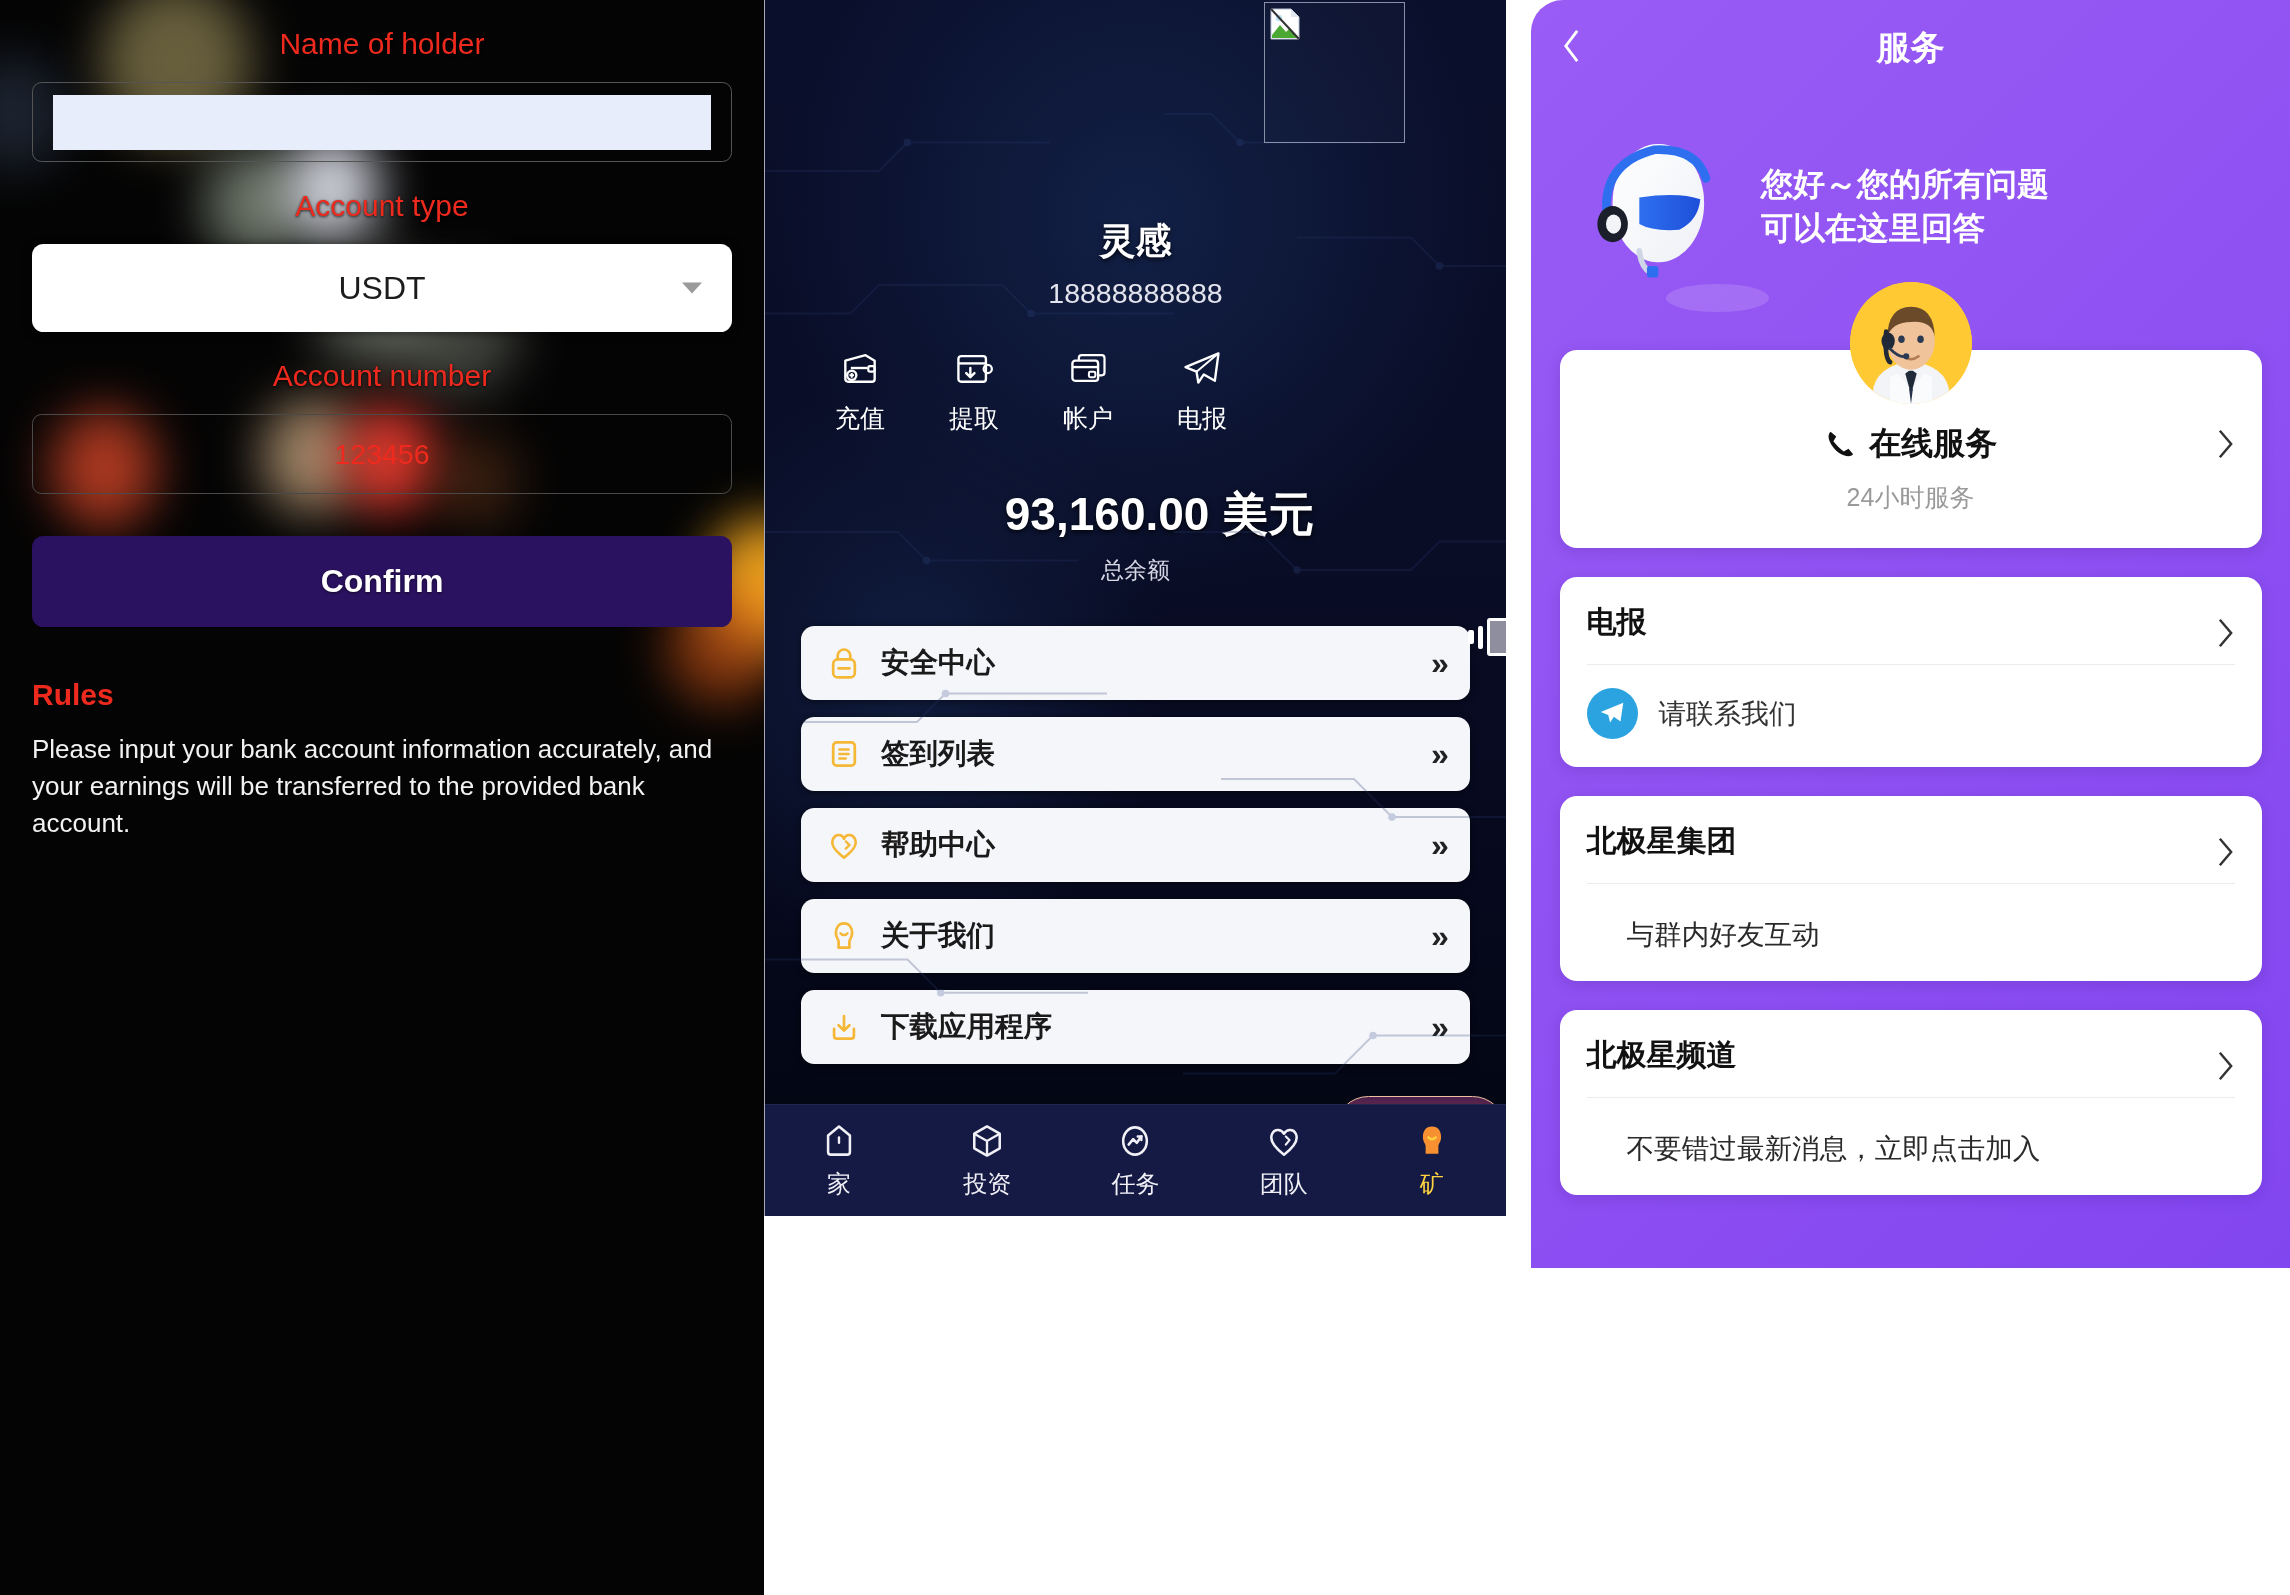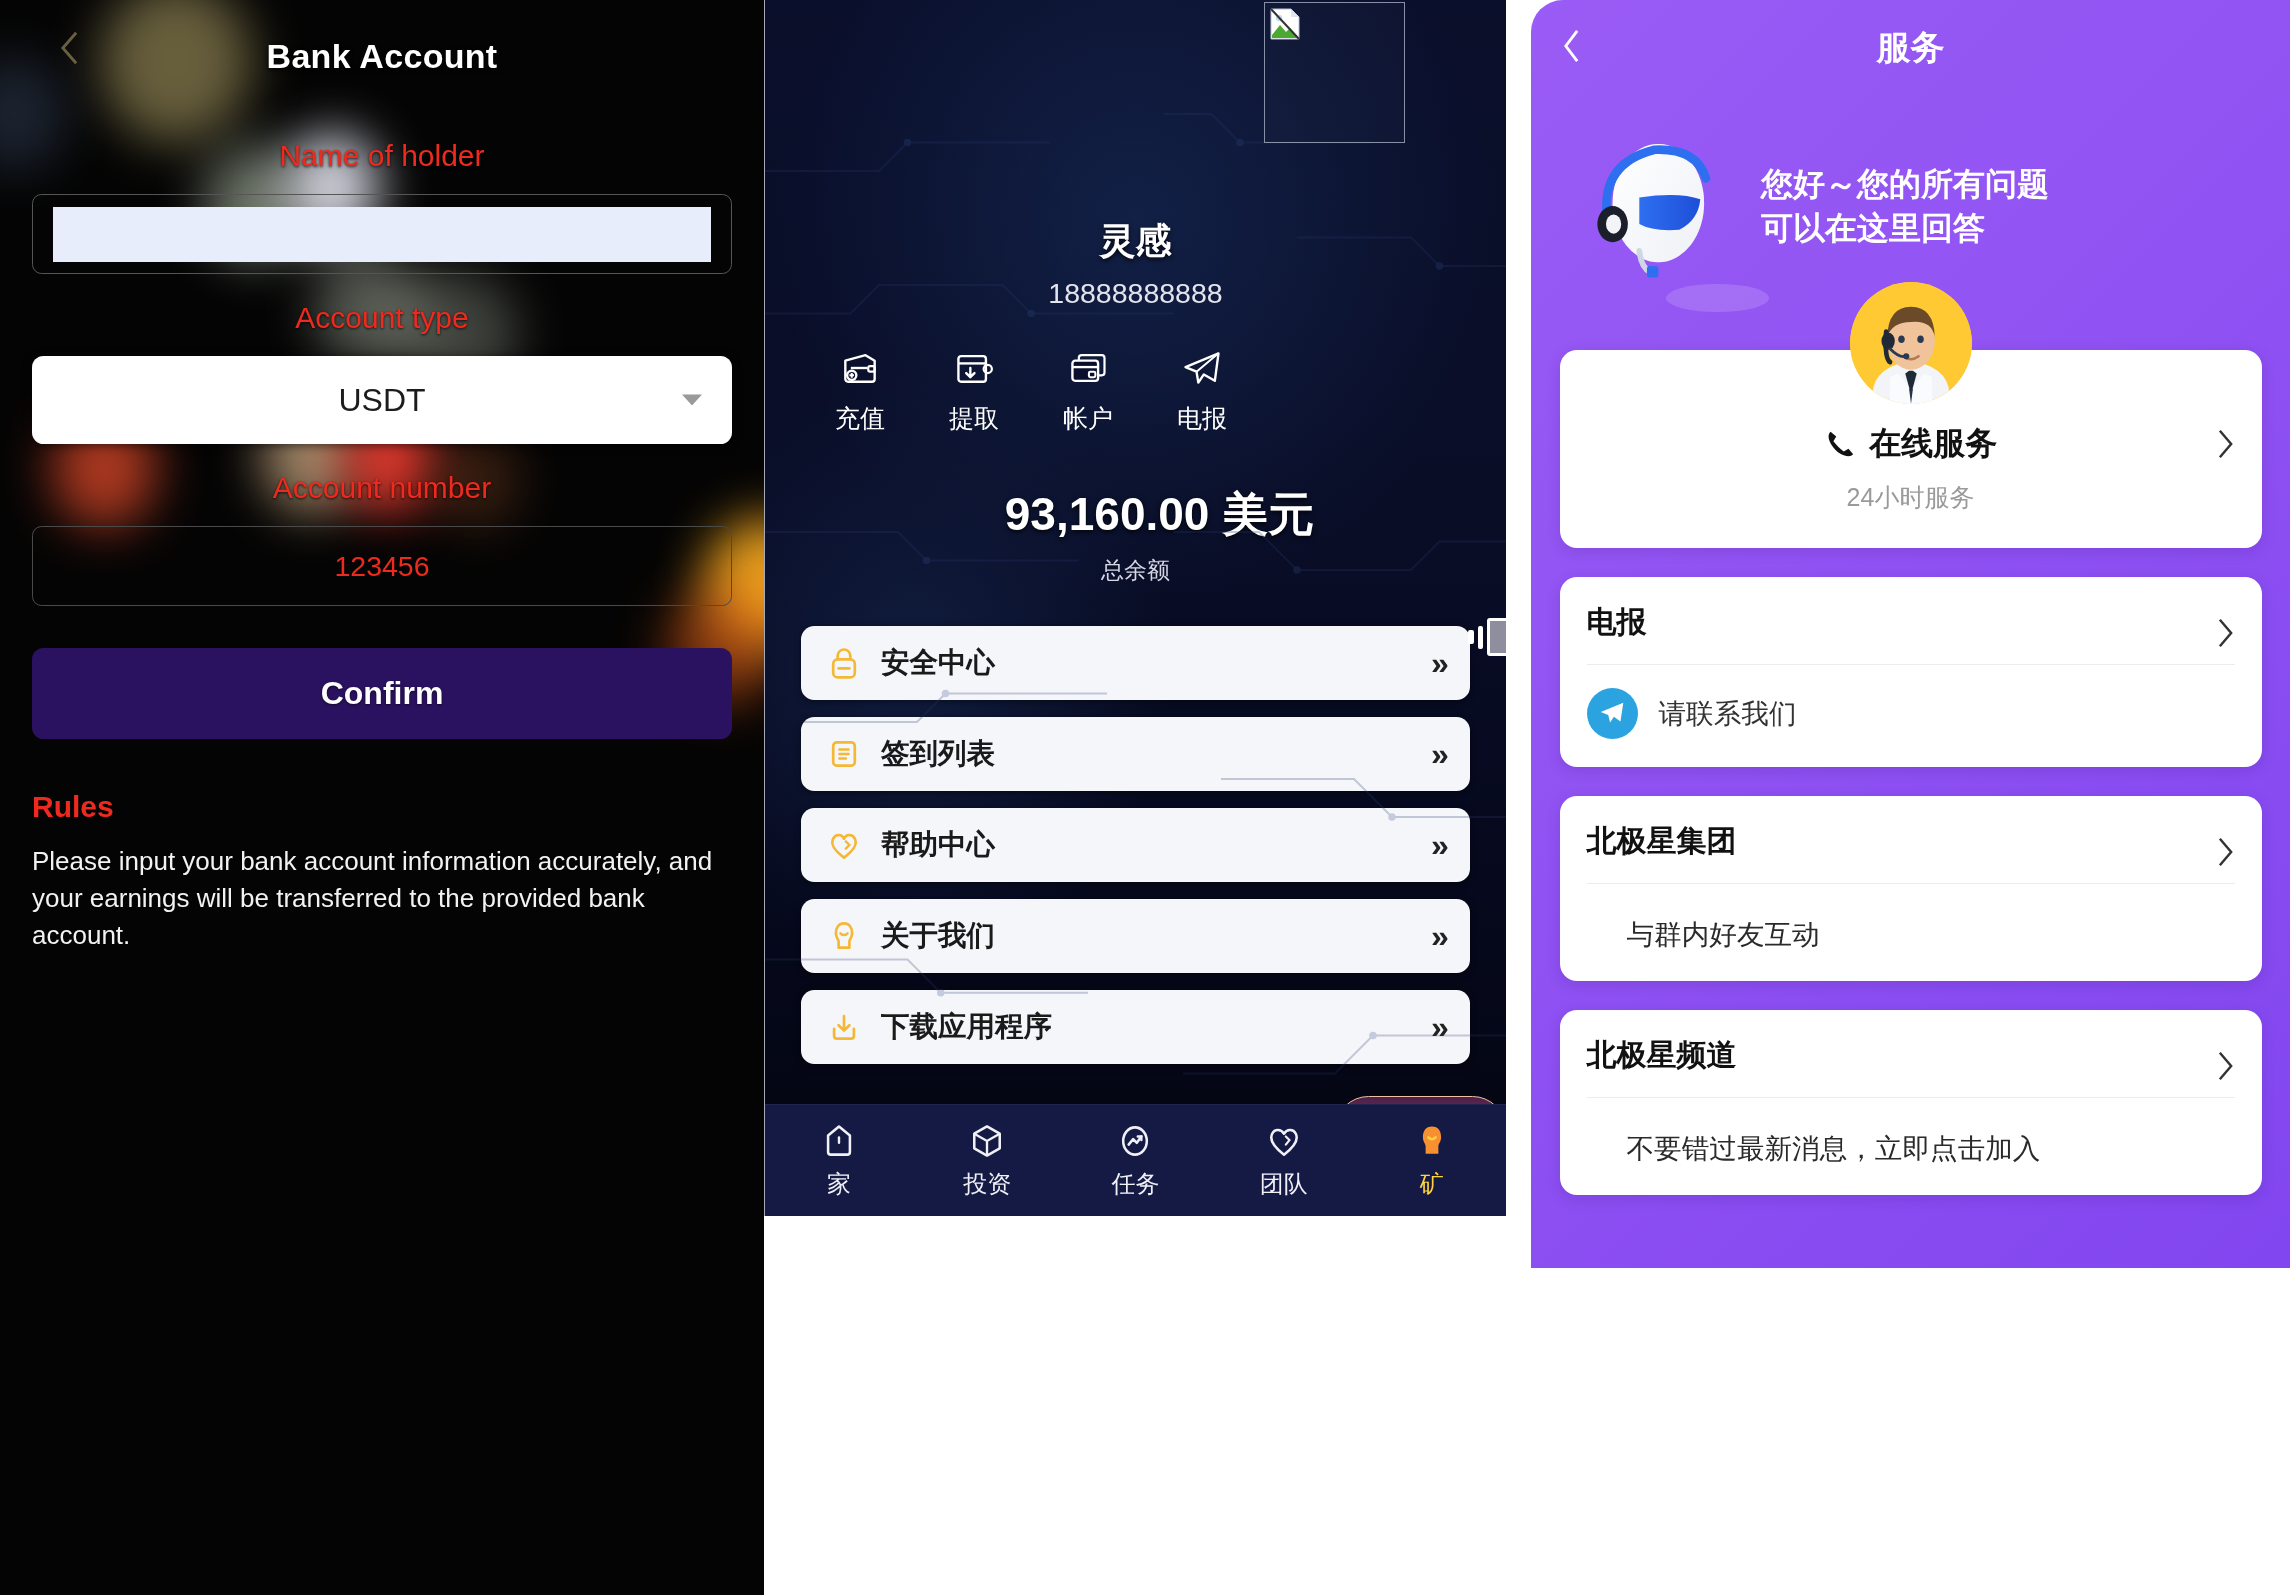--- a/index.html
+++ b/index.html
@@ -207,28 +207,20 @@
     <div class="bokeh" style="left:314px;top:252px;width:114px;height:114px;background:#cfd8c4;opacity:.4"></div>
     <div class="bokeh" style="left:395px;top:271px;width:124px;height:124px;background:#c9d2be;opacity:.3"></div>
     <div class="bokeh" style="left:52px;top:409px;width:105px;height:119px;background:#e24a2a;opacity:.75"></div>
     <div class="bokeh" style="left:262px;top:399px;width:100px;height:114px;background:#f0c89a;opacity:.65"></div>
     <div class="bokeh" style="left:342px;top:404px;width:95px;height:109px;background:#f03c30;opacity:.9"></div>
     <div class="bokeh" style="left:433px;top:433px;width:86px;height:95px;background:#7a4020;opacity:.45"></div>
     <div class="bokeh" style="left:704px;top:518px;width:124px;height:133px;background:#ffae20;opacity:.9"></div>
     <div class="bokeh" style="left:666px;top:590px;width:114px;height:114px;background:#e05a18;opacity:.55"></div>
 
     <div class="p1-inner">
-      <div class="p1-header">
-        <div class="p1-back">
-          <svg width="25" height="38" viewBox="0 0 26 40">
-            <path d="M20 4 L6 20 L20 36" fill="none" stroke="currentColor" stroke-width="3"></path>
-          </svg>
-        </div>
-        <div class="p1-title">Bank Account</div>
-      </div>
 
       <div class="p1-label">Name of holder</div>
       <div class="p1-field focused">
         <input class="p1-input-autofill" type="text" value="" style="">
       </div>
 
       <div class="p1-label">Account type</div>
       <div class="p1-select">
         <span class="p1-select-value">USDT</span>
         <span class="p1-caret"></span>

